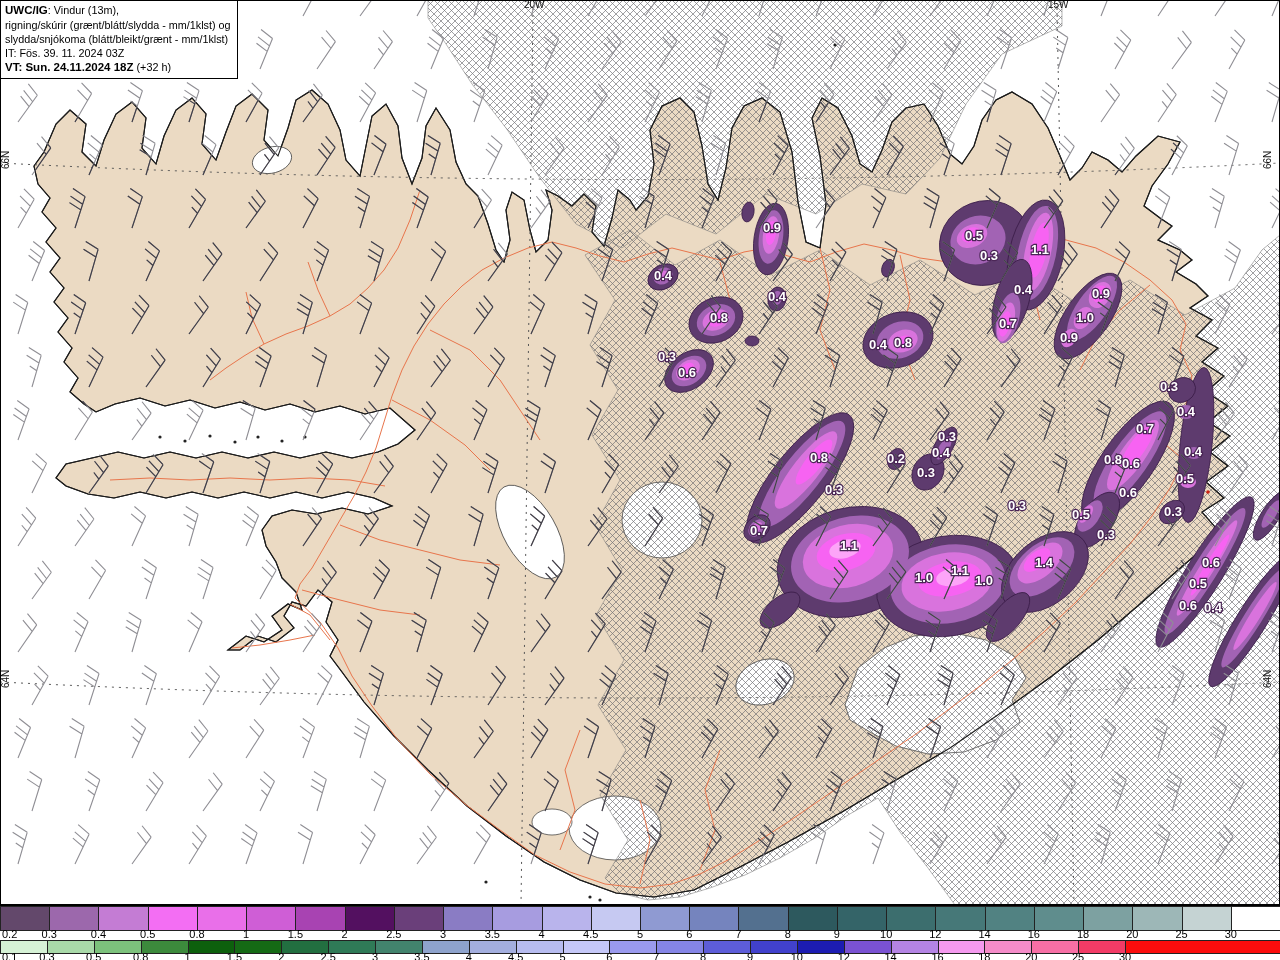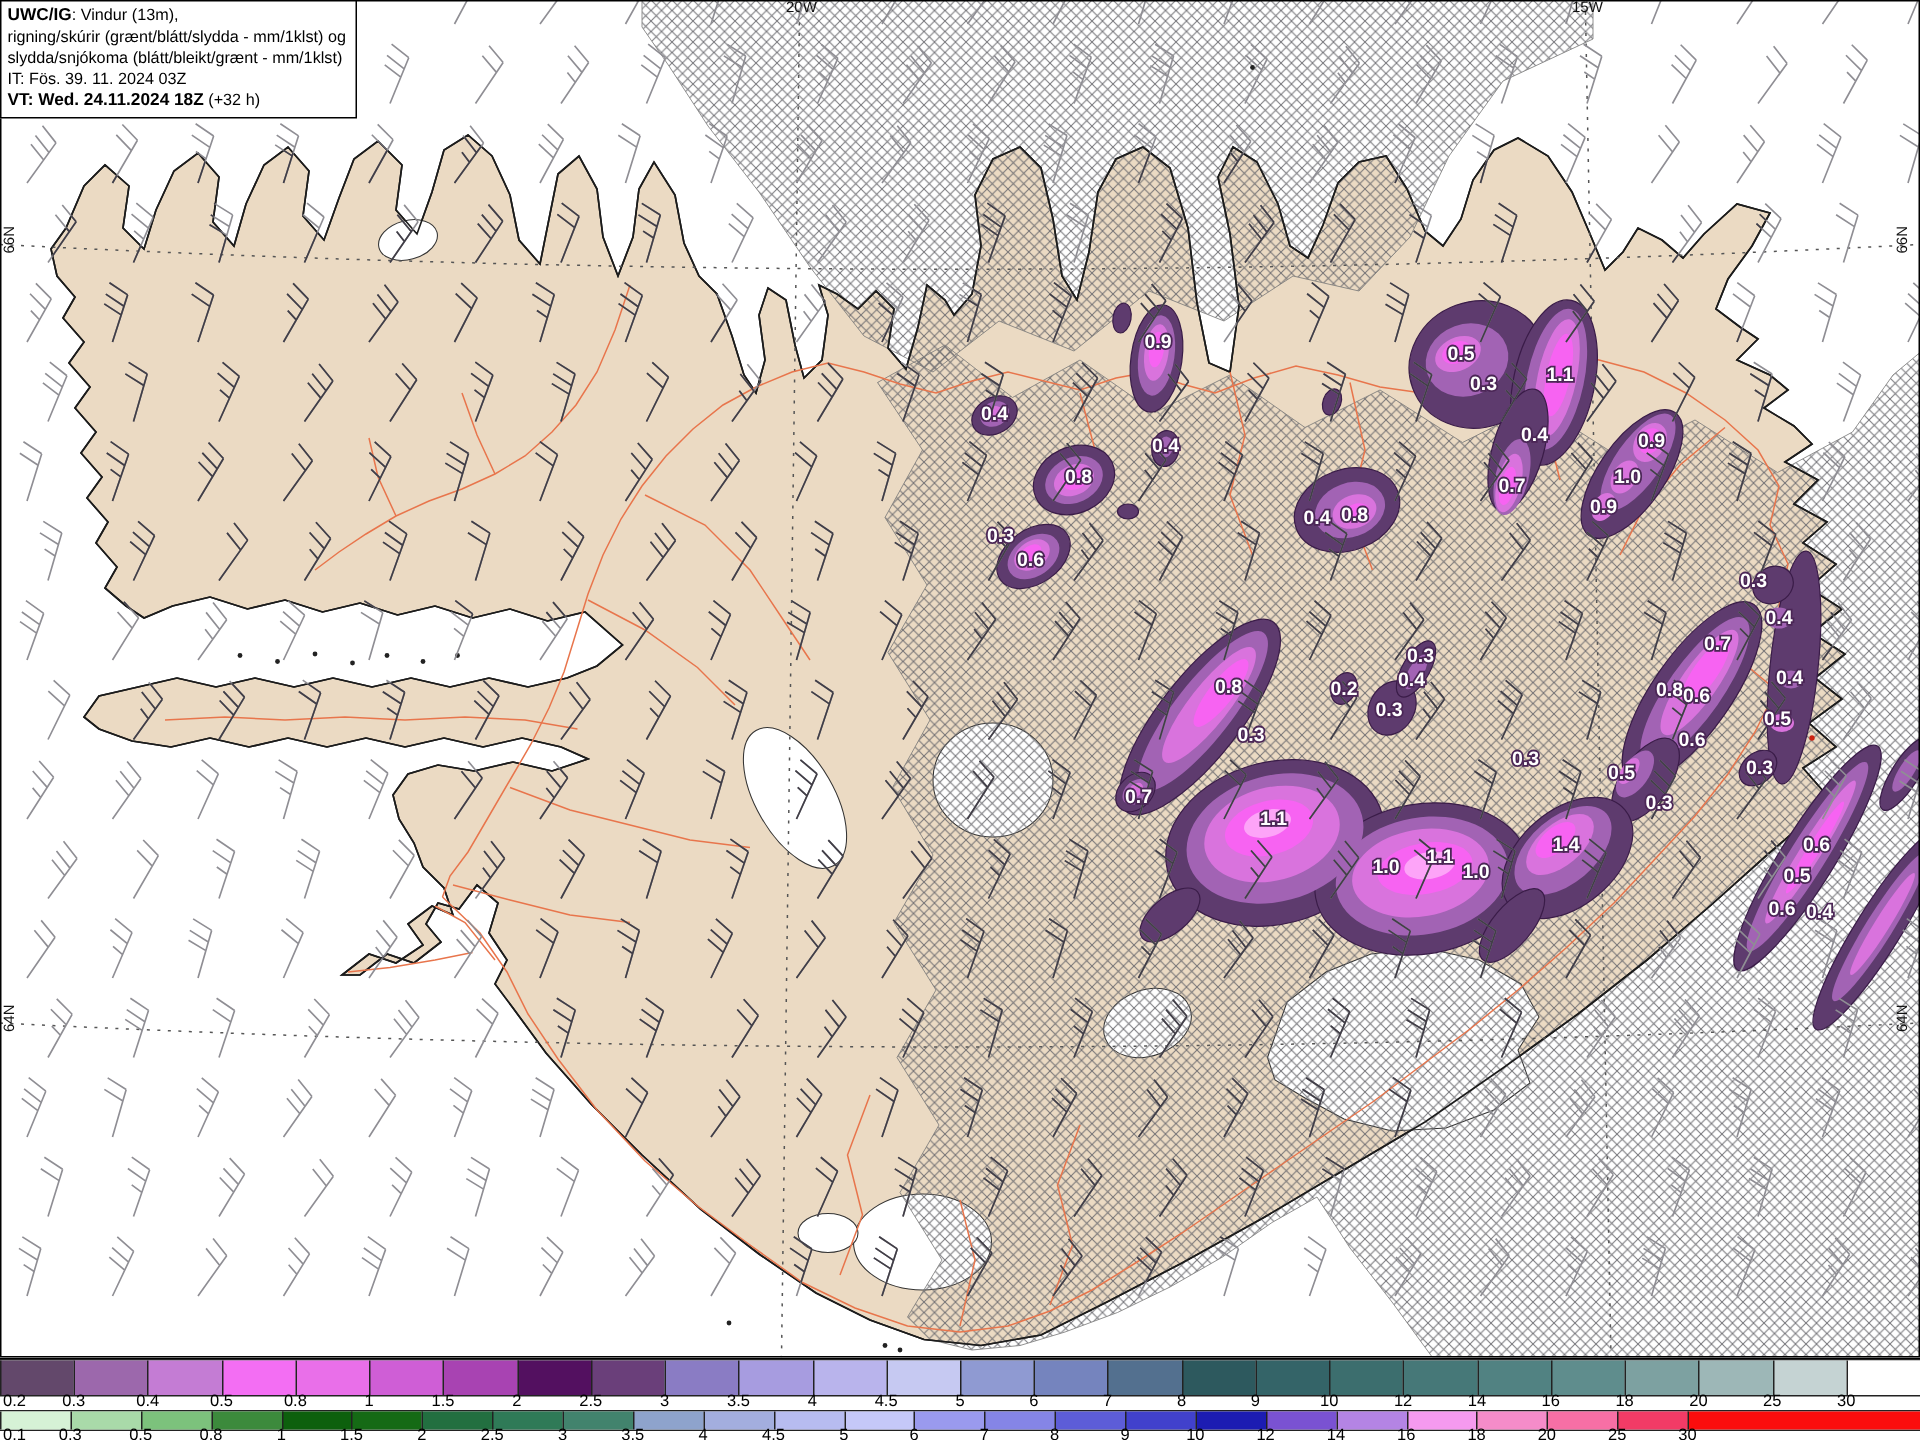--- a/index.html
+++ b/index.html
@@ -1001,21 +1001,21 @@
         <text x="1213" y="612" class="precip-label">0.4</text>
       </g>
       <rect x="0.5" y="0.5" width="1279" height="904" fill="none" stroke="#000" stroke-width="1"></rect>
     </svg>
 
   <div id="titlebox">
     <div><b>UWC/IG</b><span>: Vindur (13m),</span></div>
     <div>rigning/skúrir (grænt/blátt/slydda - mm/1klst) og</div>
     <div>slydda/snjókoma (blátt/bleikt/grænt - mm/1klst)</div>
     <div>IT: Fös. 39. 11. 2024 03Z</div>
-    <div><b>VT: Wed. 24.11.2024 18Z</b><span> (+32 h)</span></div>
+    <div><b>VT: Sun. 24.11.2024 18Z</b><span> (+32 h)</span></div>
   </div>
 
   <div id="legend">
     <div class="lbar" id="bar-sleet">
         <div class="lcell" style="left: 0px; width: 49.2308px; background: rgb(99, 72, 107);"></div>
         <div class="lcell" style="left: 49.2308px; width: 49.2308px; background: rgb(156, 104, 172);"></div>
         <div class="lcell" style="left: 98.4615px; width: 49.2308px; background: rgb(196, 124, 212);"></div>
         <div class="lcell" style="left: 147.692px; width: 49.2308px; background: rgb(243, 110, 243);"></div>
         <div class="lcell" style="left: 196.923px; width: 49.2308px; background: rgb(233, 111, 233);"></div>
         <div class="lcell" style="left: 246.154px; width: 49.2308px; background: rgb(207, 94, 214);"></div>

